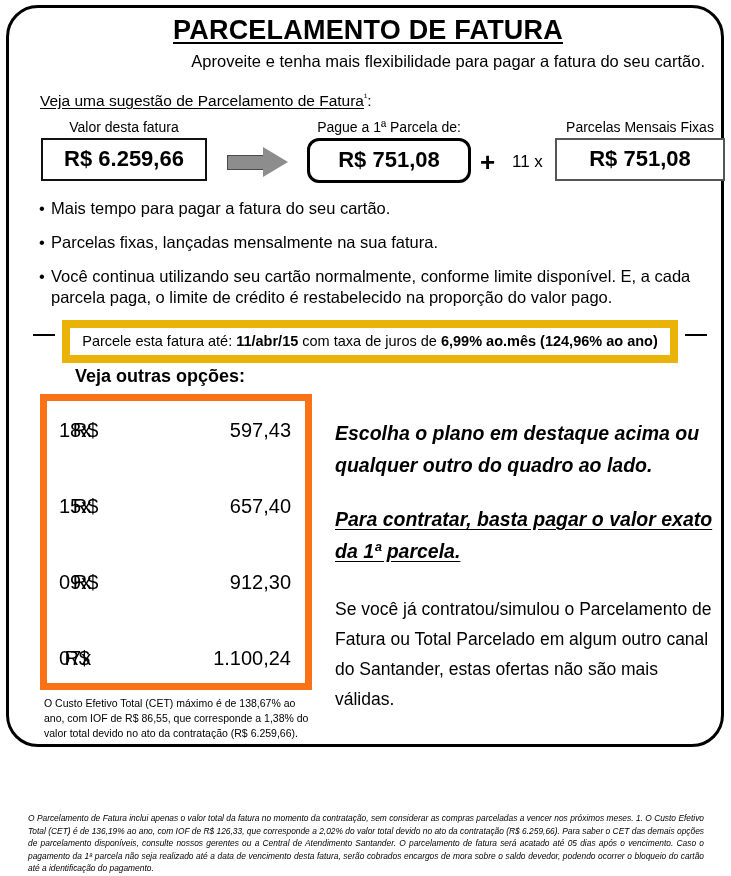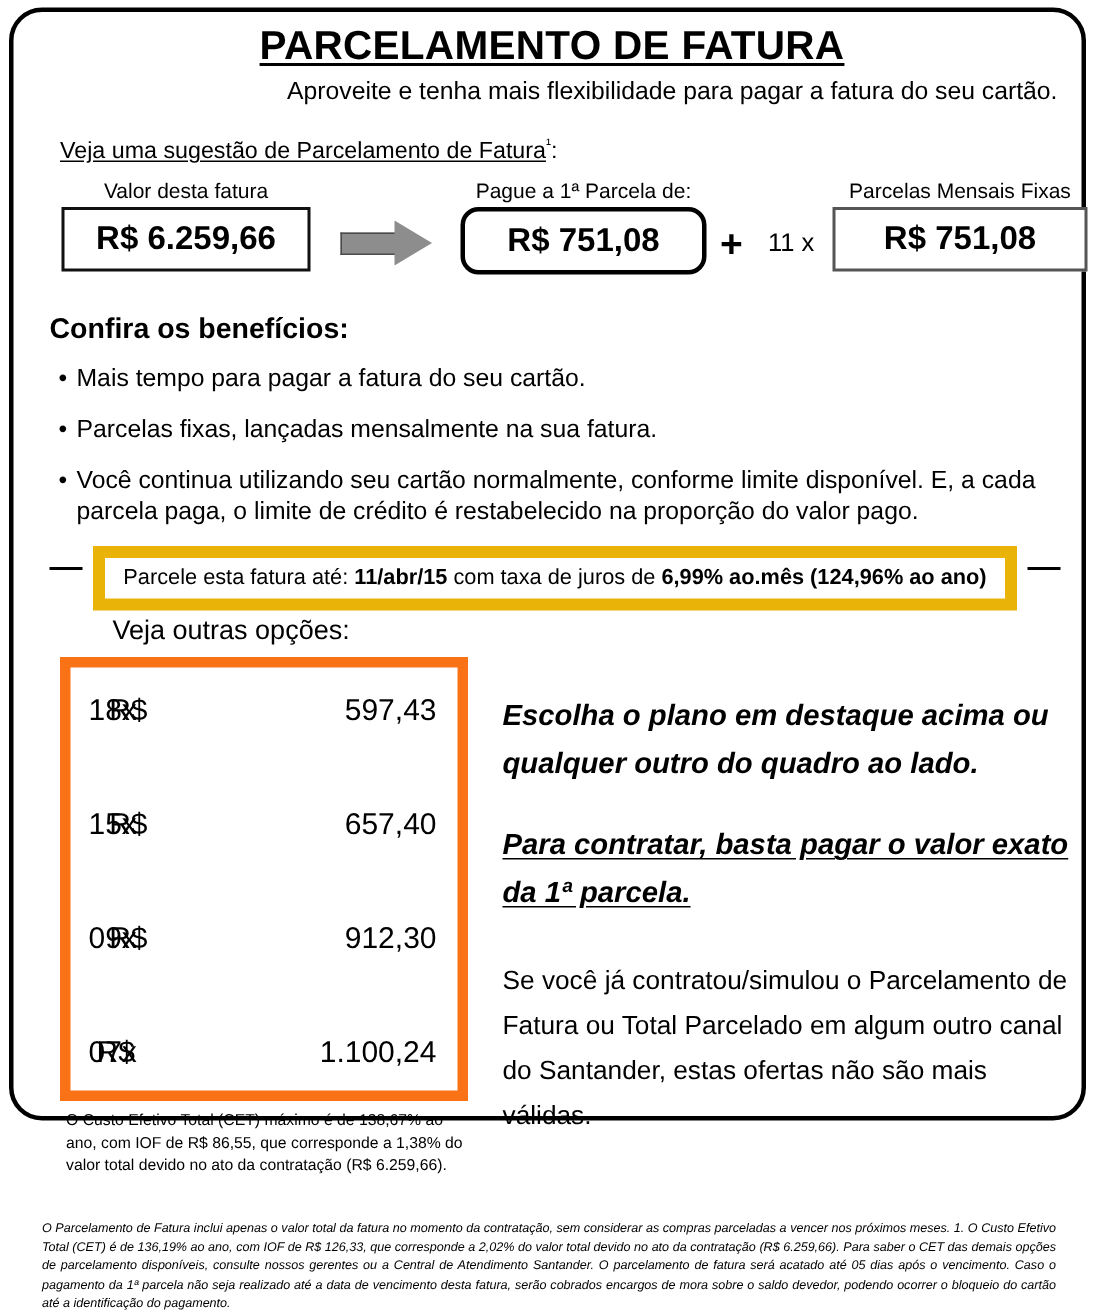--- a/index.html
+++ b/index.html
@@ -19,21 +19,21 @@
     width: 731px; height: 876px;
     background: #ffffff;
   }
 
   
   .frame {
     position: absolute;
     left: 6px; top: 5px;
     width: 718px; height: 742px;
     border: 3px solid #000;
-    border-radius: 22px;
+    border-radius: 32px;
     background: #fff;
   }
 
   .inner {
     position: absolute;
     left: 0; top: 0;
     width: 718px; height: 864px;
     padding: 0 22px;
   }
 
@@ -174,21 +174,21 @@
     text-align: center;
     font-size: 14.5px;
     padding: 5px 0 6px;
     white-space: nowrap;
   }
   .ratebox b { font-weight: bold; }
 
   
   .optheading {
     font-size: 18px;
-    font-weight: normal;
+    font-weight: bold;
     margin-top: 16px;
     margin-left: 44px;
   }
   .lower {
     position: relative;
     margin-top: 7px;
     height: 352px;
   }
   .optbox {
     position: absolute;
@@ -283,21 +283,20 @@
 
         <div class="plus">+</div>
         <div class="times">11 x</div>
 
         <div class="vcol" id="col-fixed">
           <div class="vlabel">Parcelas Mensais Fixas</div>
           <div class="vbox gray">R$ 751,08</div>
         </div>
       </div>
 
-      <div class="sec-title">Confira os benefícios:</div>
       <div class="blist">
         <div class="bitem">Mais tempo para pagar a fatura do seu cartão.</div>
         <div class="bitem">Parcelas fixas, lançadas mensalmente na sua fatura.</div>
         <div class="bitem">Você continua utilizando seu cartão normalmente, conforme limite disponível. E, a cada parcela paga, o limite de crédito é restabelecido na proporção do valor pago.</div>
       </div>
 
       <div class="ratewrap">
         <div class="rule left"></div>
         <div class="ratebox"><span>Parcele esta fatura até: </span><b>11/abr/15</b><span> com taxa de juros de </span><b>6,99% ao.mês (124,96% ao ano)</b></div>
         <div class="rule right"></div>

